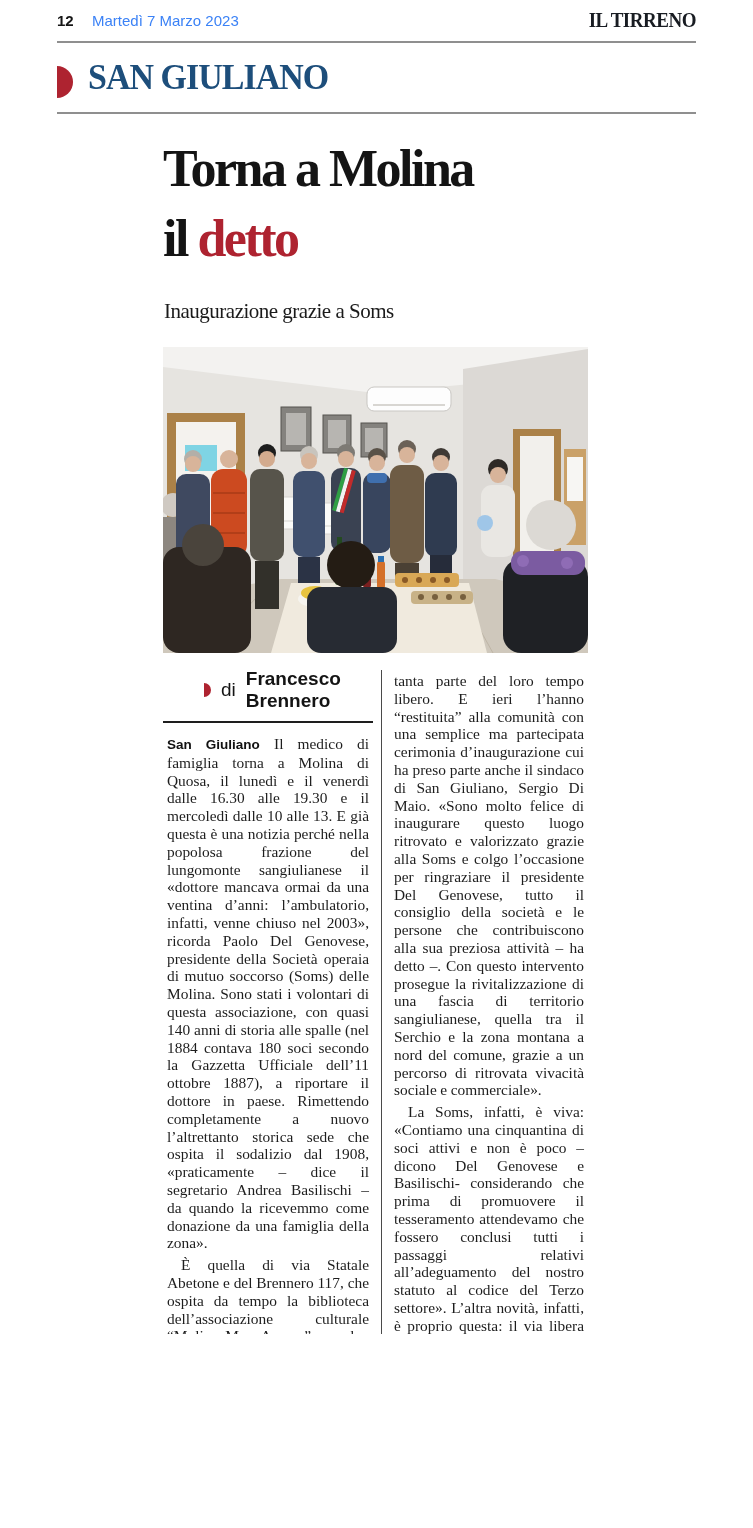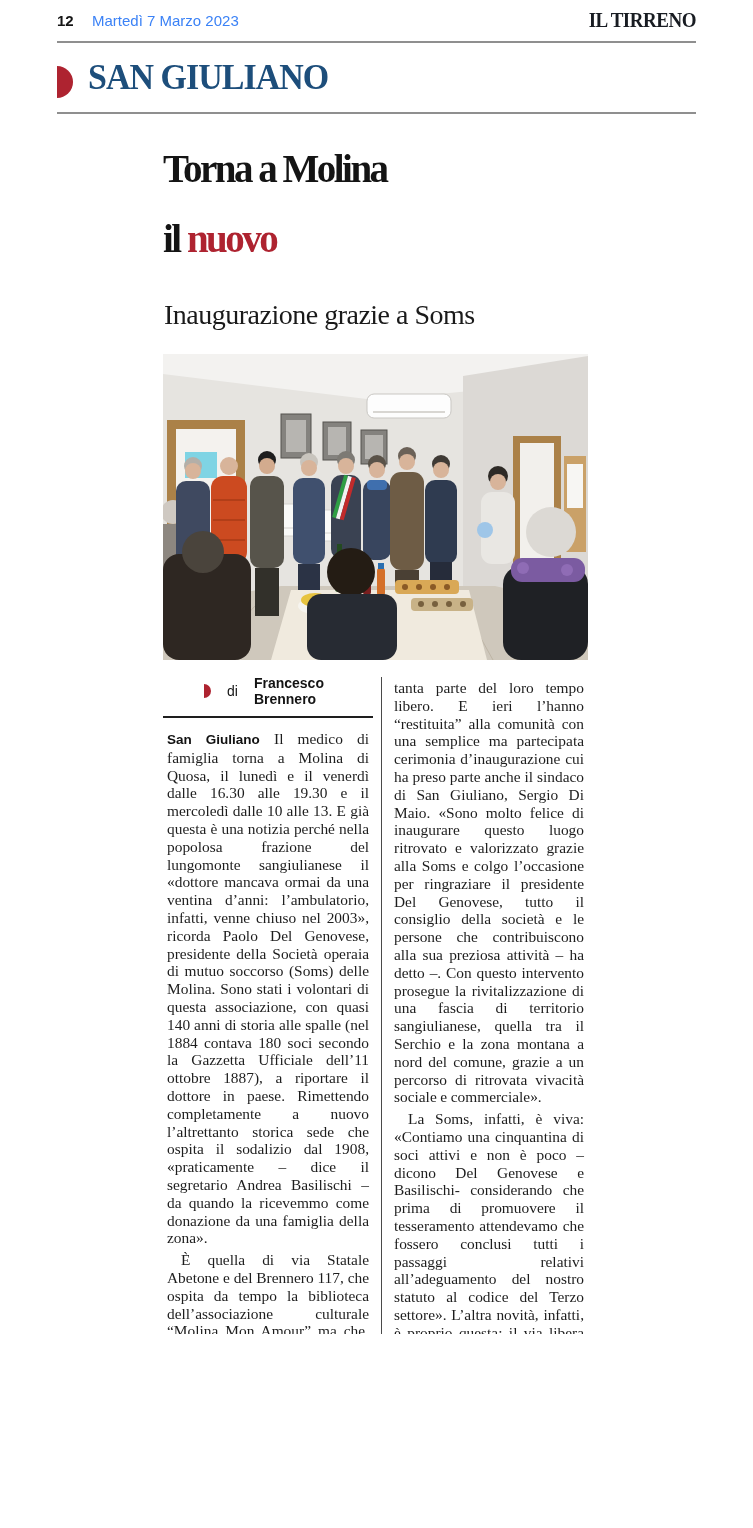--- a/index.html
+++ b/index.html
@@ -24,31 +24,31 @@
     letter-spacing:-0.5px;color:#181c22;transform:scaleX(0.95);transform-origin:right center;}
   .rule-top{position:absolute;left:57px;right:57px;top:41px;height:2px;background:var(--rule-gray);}
   
   .section-bullet{position:absolute;left:57px;top:66px;width:16px;height:32px;
     background:var(--accent-red);border-radius:0 16px 16px 0;}
   .section-title{position:absolute;left:88px;top:58px;font-size:35px;font-weight:bold;
     letter-spacing:-1px;color:var(--brand-blue);transform:scaleX(0.97);transform-origin:left center;}
   .rule-section{position:absolute;left:57px;right:57px;top:112px;height:2px;background:var(--rule-gray);}
   
   .article{position:absolute;left:163px;top:134px;width:425px;}
-  h1{margin:0;font-size:39px;line-height:70px;font-weight:bold;letter-spacing:-2.5px;color:#141414;}
+  h1{margin:0;font-size:52px;line-height:70px;font-weight:bold;letter-spacing:-2.5px;color:#141414;}
   h1 .accent{color:var(--accent-red);}
-  .subtitle{margin:25px 0 0 1px;font-size:28px;letter-spacing:-0.5px;color:#1a1a1a;}
+  .subtitle{margin:25px 0 0 1px;font-size:21px;letter-spacing:-0.5px;color:#1a1a1a;}
   .photo-wrap{margin-top:23px;width:425px;height:306px;overflow:hidden;background:#e6e4e0;}
   
   .body-row{display:flex;margin-top:15px;align-items:stretch;}
   .col-left{width:210px;flex:0 0 210px;}
   .col-divider{flex:0 0 1px;background:#4a4a4a;margin:2px 8px 14px 8px;}
   .col-right{flex:1 1 auto;min-width:0;}
-  .byline{font-family:"Liberation Sans",sans-serif;font-size:14px;color:#141414;
-    display:flex;align-items:center;gap:16px;padding-left:41px;}
+  .byline{font-family:"Liberation Sans",sans-serif;font-size:19px;color:#141414;
+    display:flex;align-items:center;gap:10px;padding-left:41px;}
   .byline-bullet{width:7px;height:14px;background:var(--accent-red);border-radius:0 7px 7px 0;flex:0 0 auto;}
   .byline-author{font-weight:bold;}
   .byline-rule{height:2px;background:#1e1e1e;margin:9px 0 12px 0;}
   .body-text p{
     margin:4px;font-size:15.4px;line-height:17.8px;text-align:justify;color:#1d1d1d;
     hyphens:auto;-webkit-hyphens:auto;word-spacing:-0.3px;
   }
   .body-text p.indent{text-indent:14px;}
   .lead-in{font-family:"Liberation Sans",sans-serif;font-weight:bold;font-size:13.5px;color:#111;}
   .p-last{position:relative;}
@@ -67,21 +67,21 @@
   <div class="edition-date">Martedì 7 Marzo 2023</div>
   <div class="brand">IL TIRRENO</div>
   <div class="rule-top"></div>
 
   <div class="section-bullet"></div>
   <div class="section-title">SAN GIULIANO</div>
   <div class="rule-section"></div>
 
   <div class="article">
     <h1><span>Torna a Molina</span><br>
-      <span>il</span> <span class="accent">nuovo</span><br>
+      <span>il</span> <span class="accent">detto</span><br>
     </h1>
 
     <div class="subtitle">Inaugurazione grazie a Soms</div>
 
     <div class="photo-wrap">
       <svg width="425" height="306" viewBox="0 0 425 306">
 
         <rect width="425" height="306" fill="#e6e4e0"></rect>
         <polygon points="0,0 425,0 425,26 212,46 0,20" fill="#f3f2f0"></polygon>
         <polygon points="300,22 425,2 425,306 300,306" fill="#dcd9d5"></polygon>

